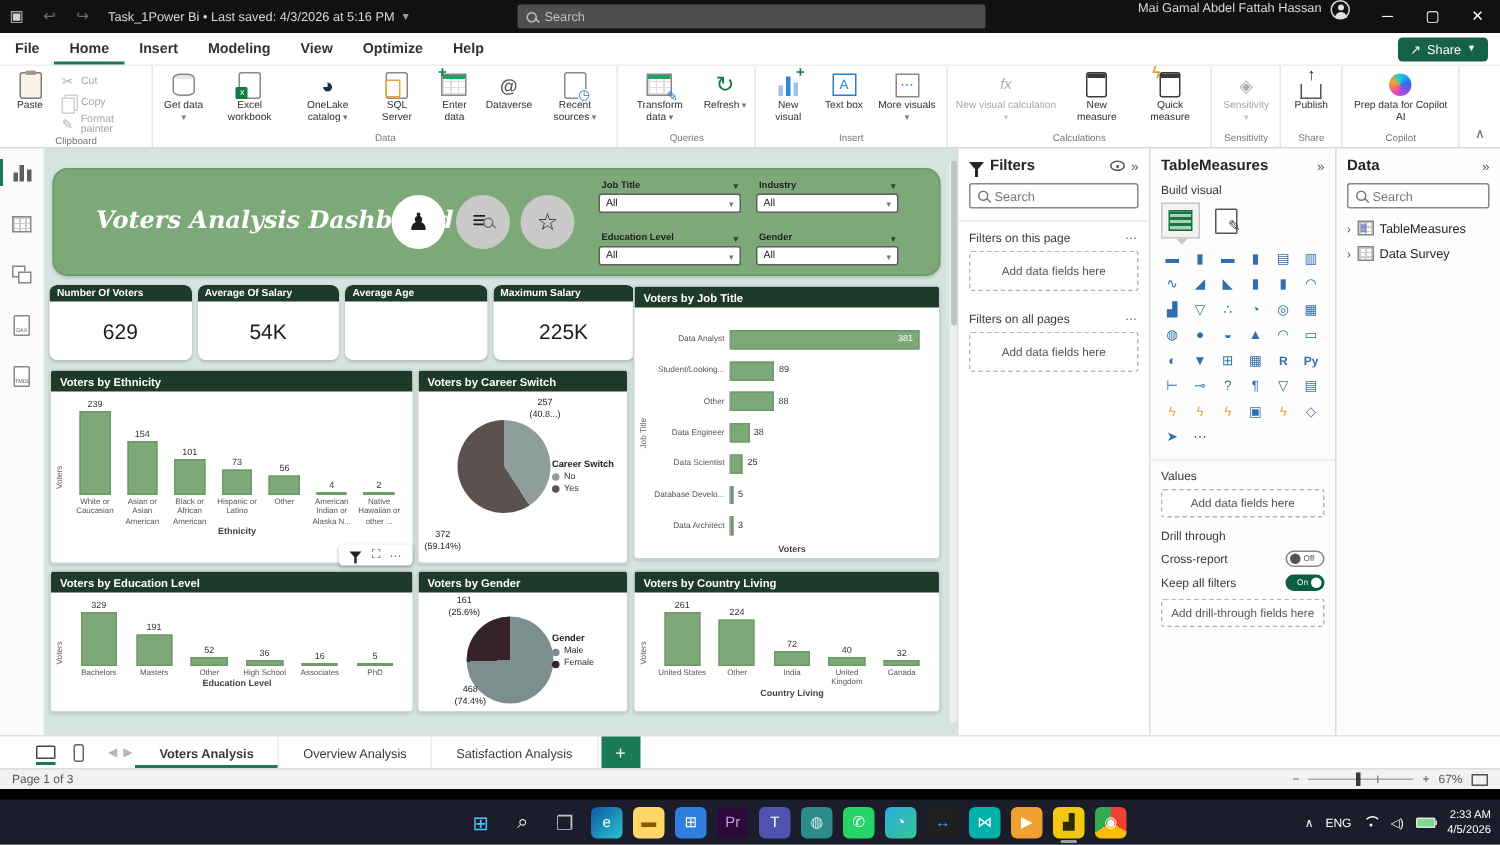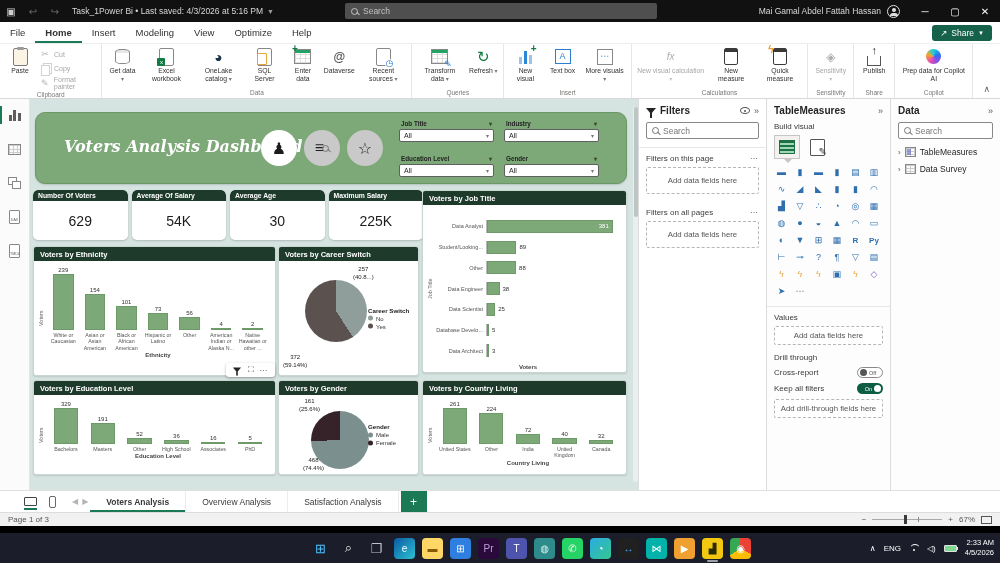--- a/index.html
+++ b/index.html
@@ -12,30 +12,30 @@
   .tb-ico { width:22px; text-align:center; font-size:10px; color:#cfcfcf; }
   .tb-ico.dim { color:#6f6f6f; }
   #tb-title { font-size:8.5px; margin-left:6px; white-space:nowrap; }
   #tb-caret { color:#9a9a9a; font-size:7px; margin-left:4px; }
   #tb-search { position:absolute; left:345px; top:3px; width:312px; height:16px; background:#4f4f4f; border-radius:2px; display:flex; align-items:center; padding:0 6px; gap:5px; }
   #tb-search input { background:transparent; border:none; outline:none; color:#d6d6d6; font-size:8.5px; width:100%; font-family:inherit; }
   #tb-search input::placeholder { color:#c2c2c2; }
   .mag { width:7px; height:7px; border:1.2px solid #c2c2c2; border-radius:50%; position:relative; flex-shrink:0; }
   .mag::after { content:""; position:absolute; width:4px; height:1.2px; background:#c2c2c2; transform:rotate(45deg); right:-3px; bottom:-1px; }
   .mag.dark { border-color:#777; } .mag.dark::after { background:#777; }
-  #tb-right { margin-left:auto; display:flex; align-items:center; height:100%; }
+  #tb-right { margin-left:auto; display:flex; height:100%; }
   #tb-user { font-size:8.5px; margin-right:6px; }
   #tb-avatar { width:13px; height:13px; border:1.2px solid #e0e0e0; border-radius:50%; position:relative; margin-right:10px; }
   #tb-avatar::before { content:""; position:absolute; left:3.5px; top:2px; width:4px; height:4px; border-radius:50%; background:#e0e0e0; }
   #tb-avatar::after { content:""; position:absolute; left:1.5px; bottom:0.5px; width:8px; height:3.5px; border-radius:4px 4px 0 0; background:#e0e0e0; }
   .wbtn { width:30px; height:22px; display:flex; align-items:center; justify-content:center; font-size:10px; color:#fff; }
 
   
   #menubar { position:absolute; left:0; top:22px; width:1000px; height:22px; background:#fff; display:flex; align-items:center; border-bottom:1px solid #eee; }
-  .mtab { padding:0 10px; height:100%; display:flex; align-items:center; font-size:9.5px; color:#323130; cursor:default; }
+  .mtab { padding:0 10px; height:100%; display:flex; align-items:center; font-size:9.5px; color:#323130; cursor:default;font-weight:bold; }
   .mtab.active { font-weight:bold; box-shadow:inset 0 -2px 0 #1b7a55; }
   #share-btn { margin-left:auto; margin-right:8px; background:#15614a; color:#fff; height:16px; border-radius:3px; display:flex; align-items:center; gap:4px; padding:0 8px; font-size:8.5px; }
 
   
   #ribbon { position:absolute; left:0; top:44px; width:1000px; height:55px; background:#fff; border-bottom:1px solid #d8d8d8; display:flex; }
   .rgroup { display:flex; flex-direction:column; border-right:1px solid #e6e6e6; padding:2px 3px 0; }
   .rbtns { display:flex; flex:1; align-items:stretch; gap:2px; }
   .rbig { min-width:34px; max-width:50px; display:flex; flex-direction:column; align-items:center; justify-content:flex-start; padding:1px 2px; font-size:6.8px; color:#323130; text-align:center; line-height:1.15; }
   .rbig.wide { max-width:72px; }
   .rbig.disabled, .rsmall.disabled { opacity:.45; filter:grayscale(1); }
@@ -475,21 +475,20 @@
           <div class="kpi">
             <div class="kpi-h">Number Of Voters</div>
             <div class="kpi-v">629</div>
           </div>
           <div class="kpi">
             <div class="kpi-h">Average Of Salary</div>
             <div class="kpi-v">54K</div>
           </div>
           <div class="kpi">
             <div class="kpi-h">Average Age</div>
-            <div class="kpi-v">30</div>
           </div>
           <div class="kpi">
             <div class="kpi-h">Maximum Salary</div>
             <div class="kpi-v">225K</div>
           </div>
         </div>
 
       <div class="panel" id="p-job_title">
           <div class="ptitle">Voters by Job Title</div>
           <div class="pbody">

